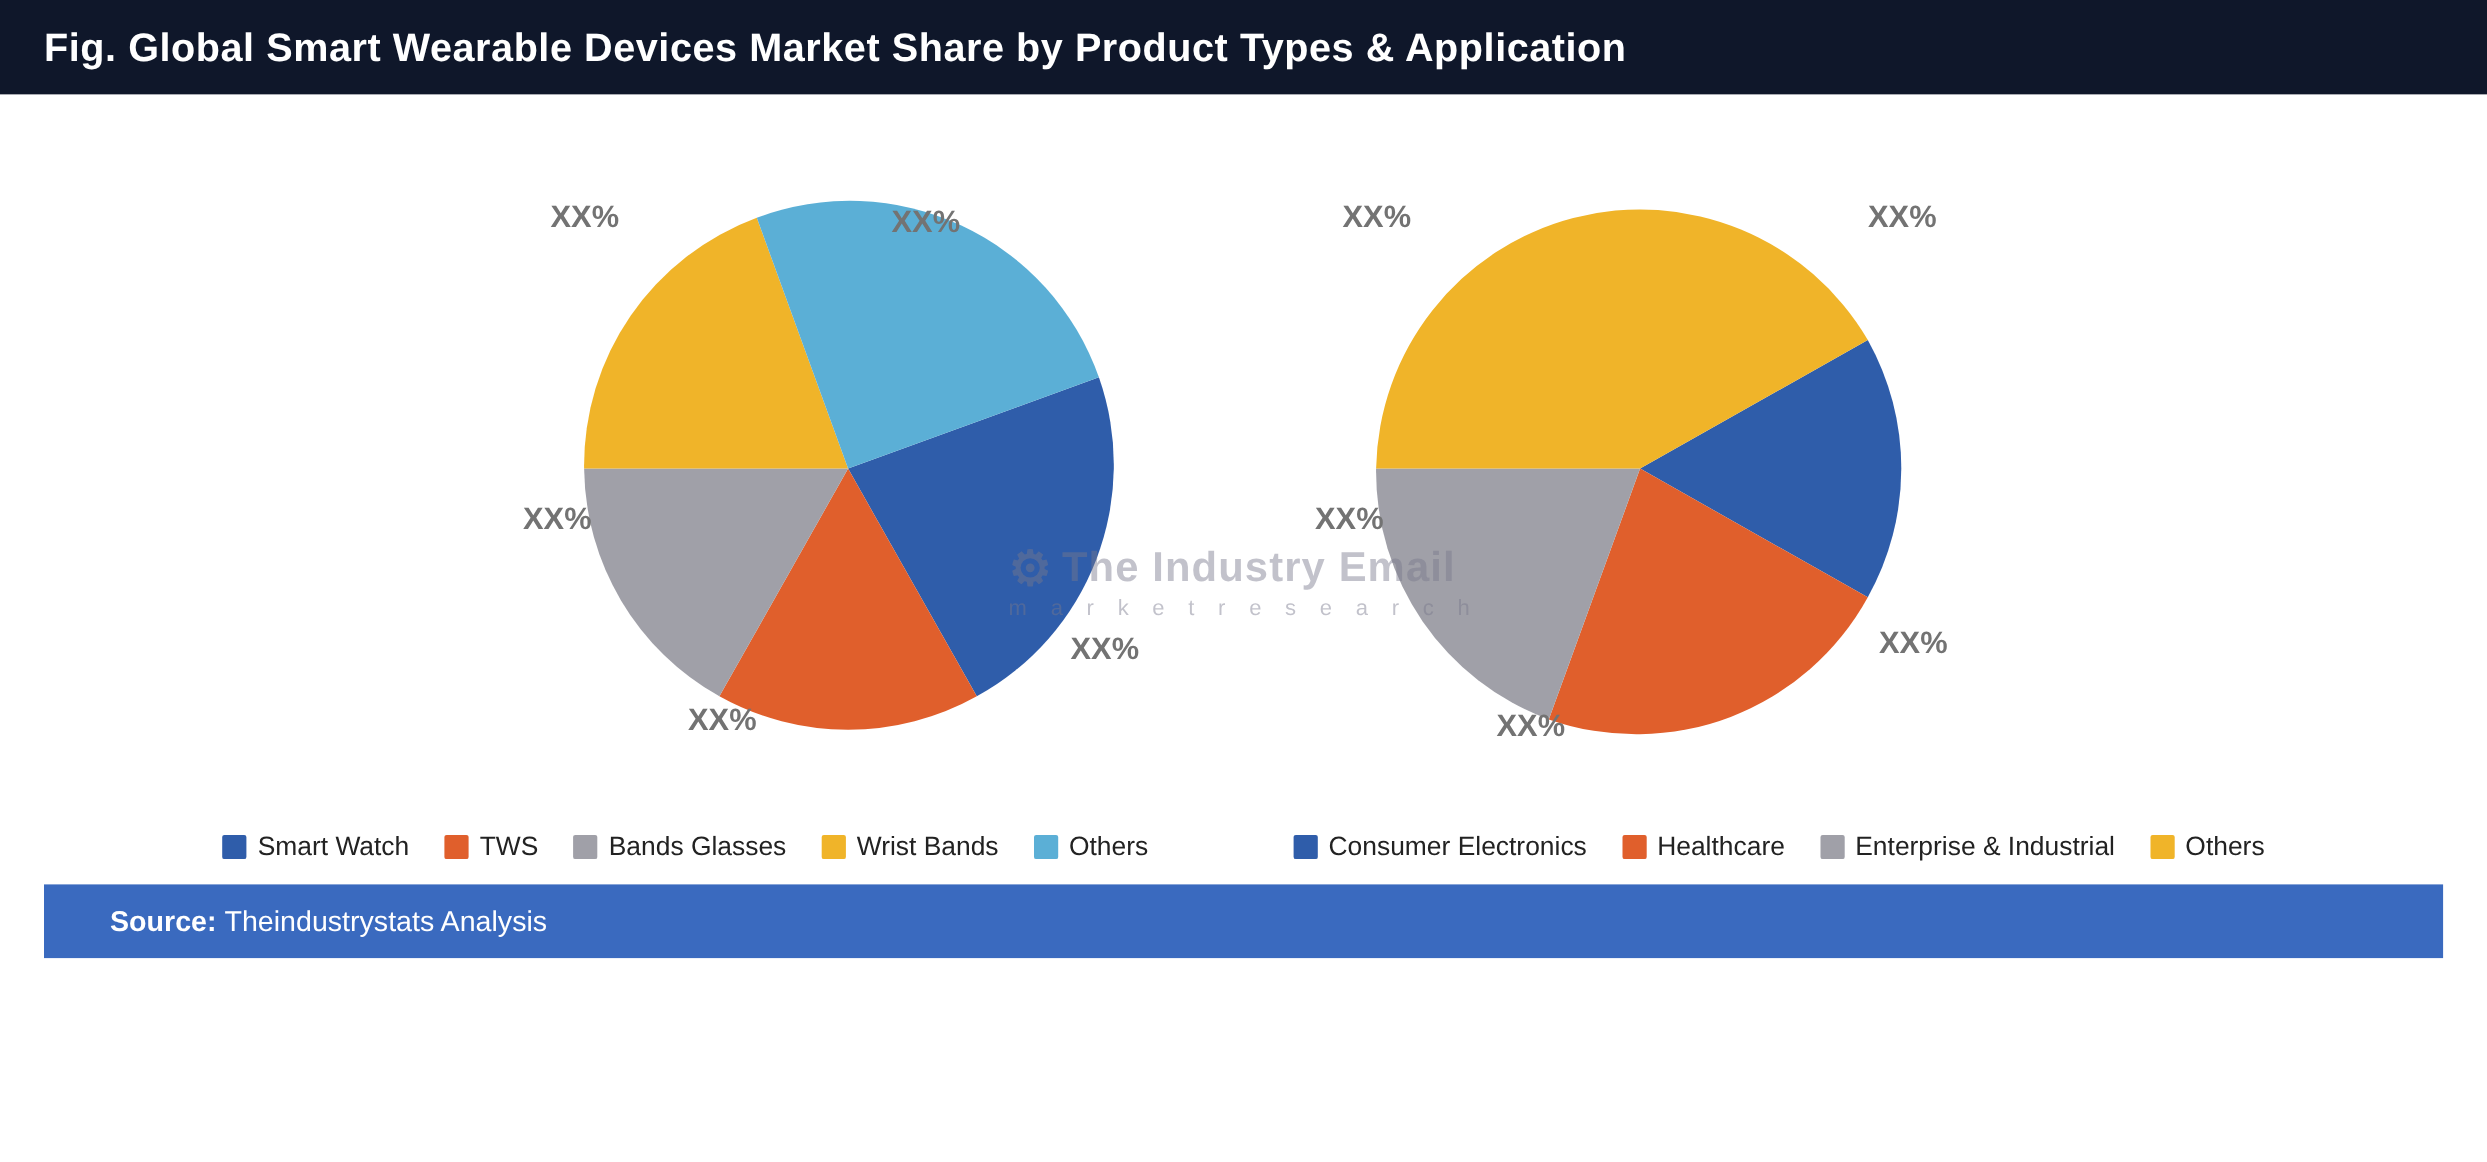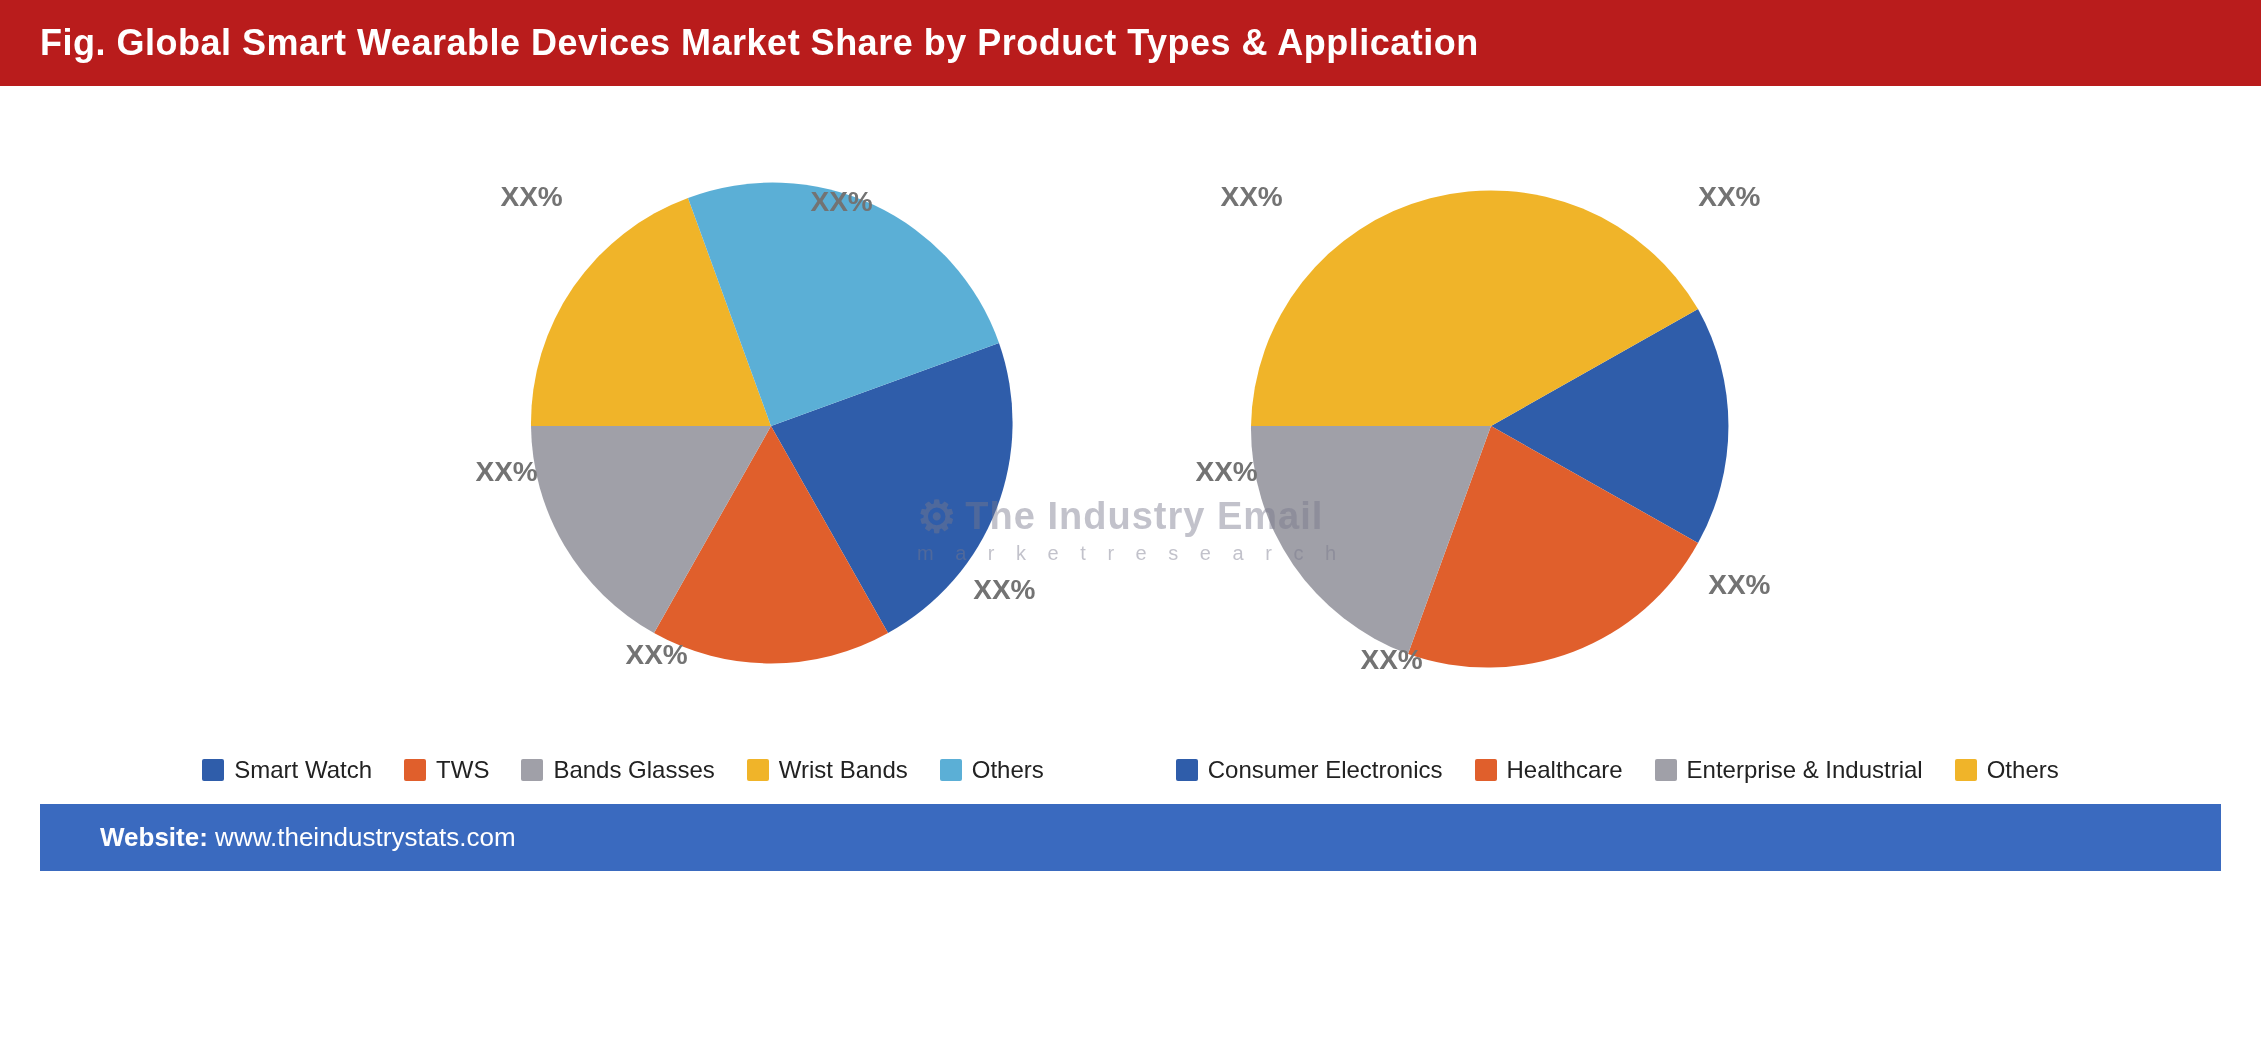--- a/index.html
+++ b/index.html
@@ -3,21 +3,21 @@
   <meta charset="utf-8">
   <style>
     * { margin: 0; padding: 0; box-sizing: border-box; }
     body {
       font-family: Arial, sans-serif;
       background: #fff;
       width: 2261px;
       min-height: 1056px;
     }
     .header {
-      background: #b91c1c;
+      background: #0f172a;
       color: #fff;
       font-size: 36px;
       font-weight: bold;
       padding: 22px 40px;
       letter-spacing: 0.5px;
     }
     .main-content {
       background: #fff;
       display: flex;
       flex-direction: column;
@@ -222,17 +222,17 @@
         </div>
         <div class="legend-item">
           <span class="legend-color" style="background: rgb(240, 180, 41);"></span>
           <span>Others</span>
         </div>
       </div>
   </div>
 
   <div class="footer">
     <span>
-      <span class="label">Website: </span>
-      <span>www.theindustrystats.com</span>
+      <span class="label">Source: </span>
+      <span>Theindustrystats Analysis</span>
     </span>
   </div>
 </div>
 
 </body></html>

